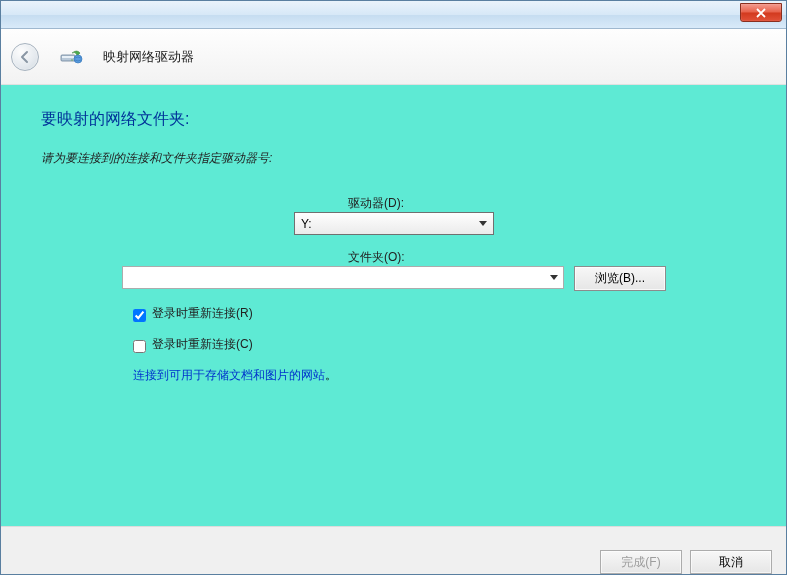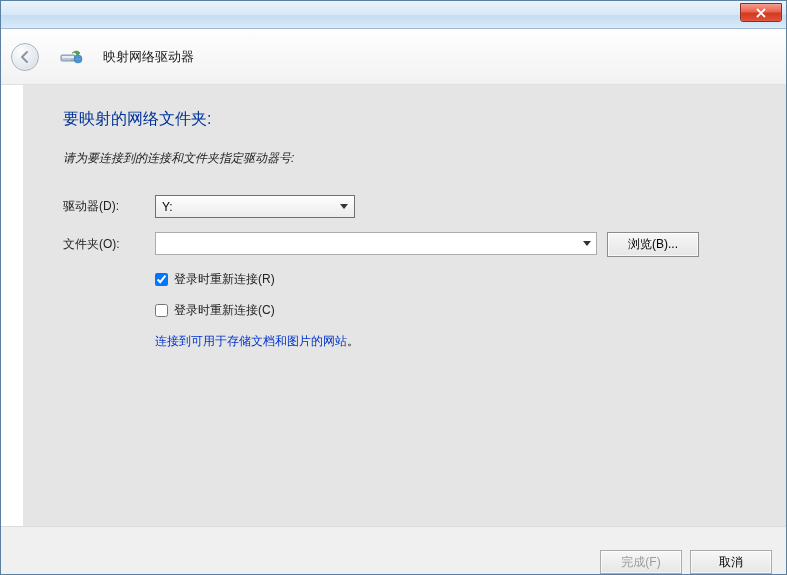--- a/index.html
+++ b/index.html
@@ -73,39 +73,39 @@
       position: relative;
     }
     .drive-icon svg { width: 24px; height: 24px; }
     .header-title {
       font-size: 13px;
       color: #222;
     }
     .content {
       flex: 1;
       padding: 24px 39px 10px 40px;
-      background: #e5e5e5;
-      margin-left: 22px;
+      background: #5eead4;
     }
     .main-heading {
       color: #003399;
       font-size: 16px;
       margin-bottom: 20px;
       font-weight: normal;
     }
     .instruction {
       color: #222;
       font-size: 12px;
       margin-bottom: 28px;
       font-style: italic;
     }
     .form-row {
       display: flex;
       align-items: center;
       margin-bottom: 14px;
+      flex-direction: column;
     }
     .form-label {
       width: 92px;
       color: #222;
       font-size: 12px;
     }
     .drive-select {
       width: 200px;
       height: 23px;
       border: 1px solid #707070;
@@ -176,21 +176,21 @@
       margin-left: 92px;
       margin-top: 6px;
     }
     .example {
       color: #222;
       font-size: 12px;
       margin-bottom: 14px;
     }
     .checkbox-row {
       display: flex;
-      align-items: center;
+      align-items: flex-end;
       gap: 6px;
       margin-bottom: 14px;
       font-size: 12px;
       color: #222;
     }
     .checkbox-row input[type="checkbox"] {
       width: 13px;
       height: 13px;
       cursor: pointer;
     }

